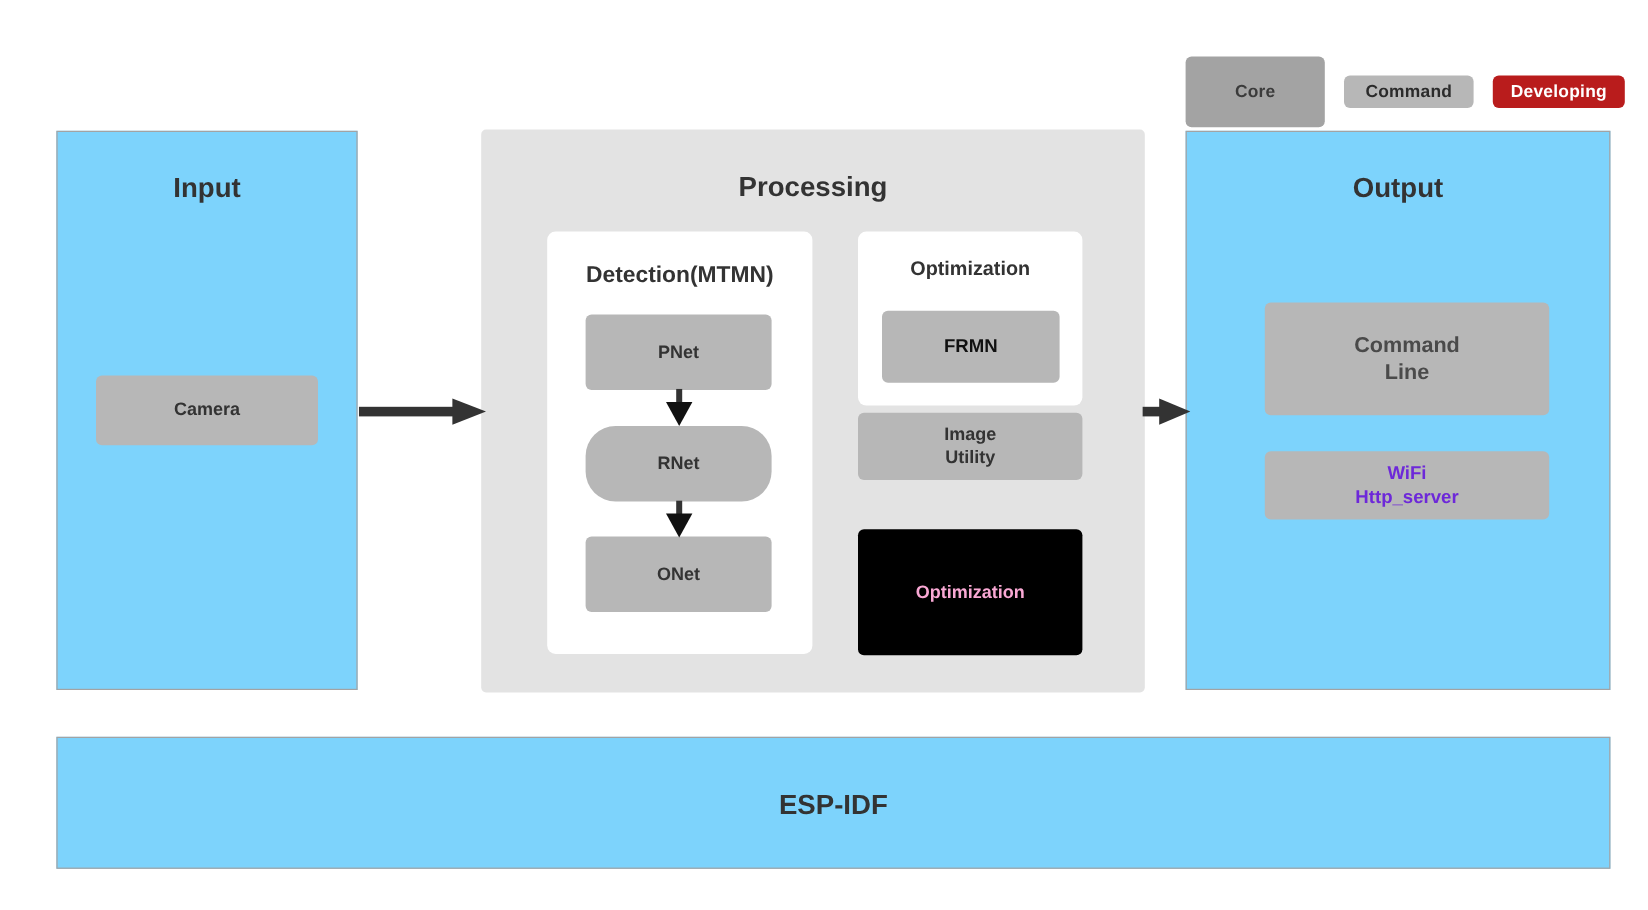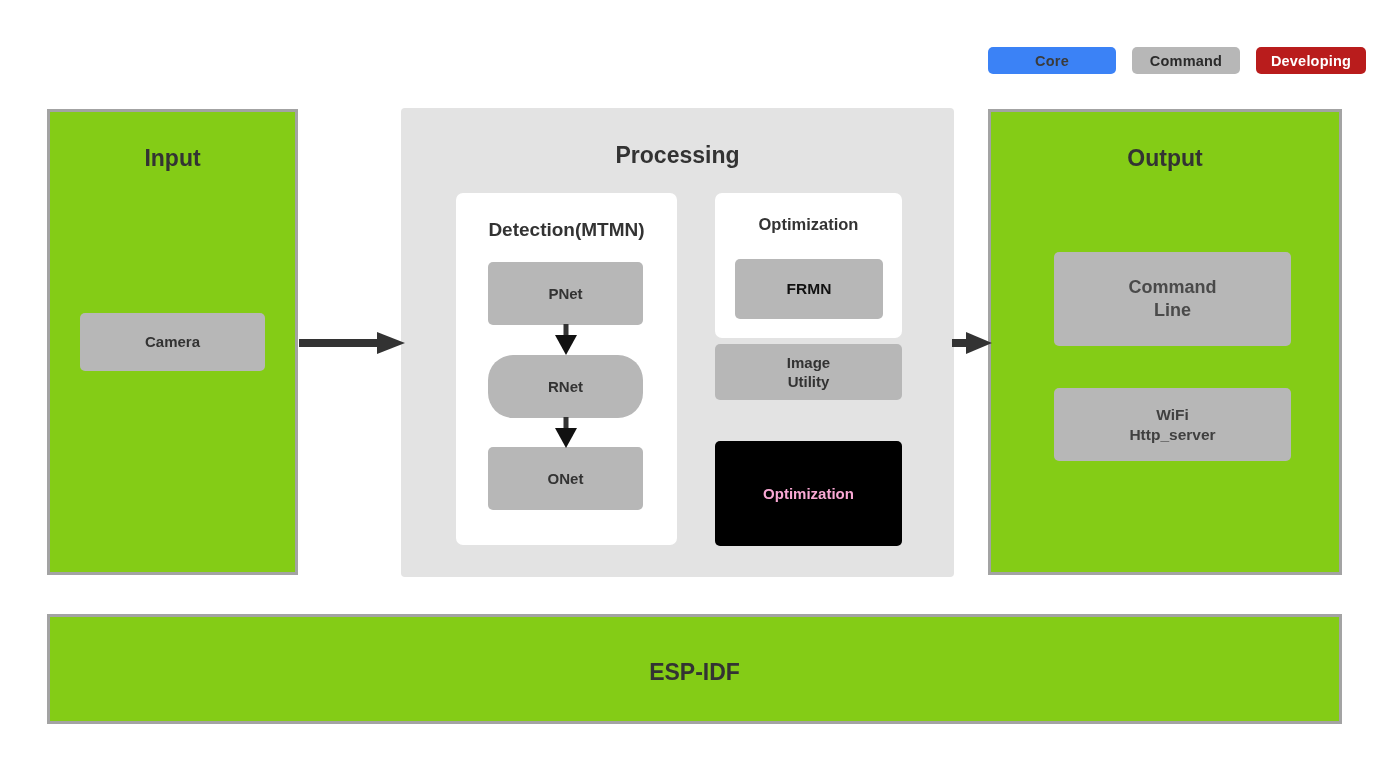--- a/index.html
+++ b/index.html
@@ -32,28 +32,28 @@
     display: flex;
     align-items: center;
     justify-content: center;
     font-size: 14.5px;
     font-weight: bold;
     letter-spacing: 0.2px;
     padding: 0 18px;
     min-width: 70px;
     white-space: nowrap;
   }
-  .chip-core      { background: #3b82f6; color: #3b3b3b; width: 128px; padding:0; }
+  .chip-core      { background: #a3a3a3; color: #3b3b3b; width: 84px; padding:16px; }
   .chip-released  { background: #b7b7b7; color: #2b2b2b; width: 108px; padding:0; }
   .chip-developing{ background: #b91c1c; color: #ffffff; width: 110px; padding:0; }
 
   
   .panel-outline {
-    background: #84cc16;
-    border: 3px solid #a3a3a3;
+    background: #7dd3fc;
+    border: 1px solid #a3a3a3;
     padding-left: 44px;
   }
   #panel-input  { left: 47px;  top: 109px; width: 251px; height: 466px; }
   #panel-output { left: 988px; top: 109px; width: 354px; height: 466px; }
   #panel-espidf { left: 47px;  top: 614px; width: 1295px; height: 110px; }
 
   #panel-processing {
     left: 401px; top: 108px; width: 553px; height: 469px;
     background: #e3e3e3;
     border-radius: 4px;
@@ -138,22 +138,22 @@
     left: 715px; top: 441px; width: 187px; height: 105px;
     font-size: 15px; font-weight: bold;
   }
 
   
   #block-commandline {
     left: 1054px; top: 252px; width: 237px; height: 94px;
     font-size: 18px; font-weight: bold; color: #4a4a4a;
   }
   #block-wifi {
-    left: 1054px; top: 388px; width: 237px; height: 73px;
-    font-size: 15.5px; font-weight: bold; color: #404040;
+    left: 1054px; top: 376px; width: 237px; height: 57px;
+    font-size: 15.5px; font-weight: bold; color: #6d28d9;
   }
 
   
   .arrow-h { display: block; }
   #arrow-in-proc  { left: 299px; top: 329px; width: 106px; height: 28px; }
   #arrow-proc-out { left: 952px; top: 329px; width: 40px;  height: 28px; }
   #arrow-pnet-rnet { left: 548px; top: 324px; width: 36px; height: 32px; }
   #arrow-rnet-onet { left: 548px; top: 417px; width: 36px; height: 32px; }
 </style>
 </head>

